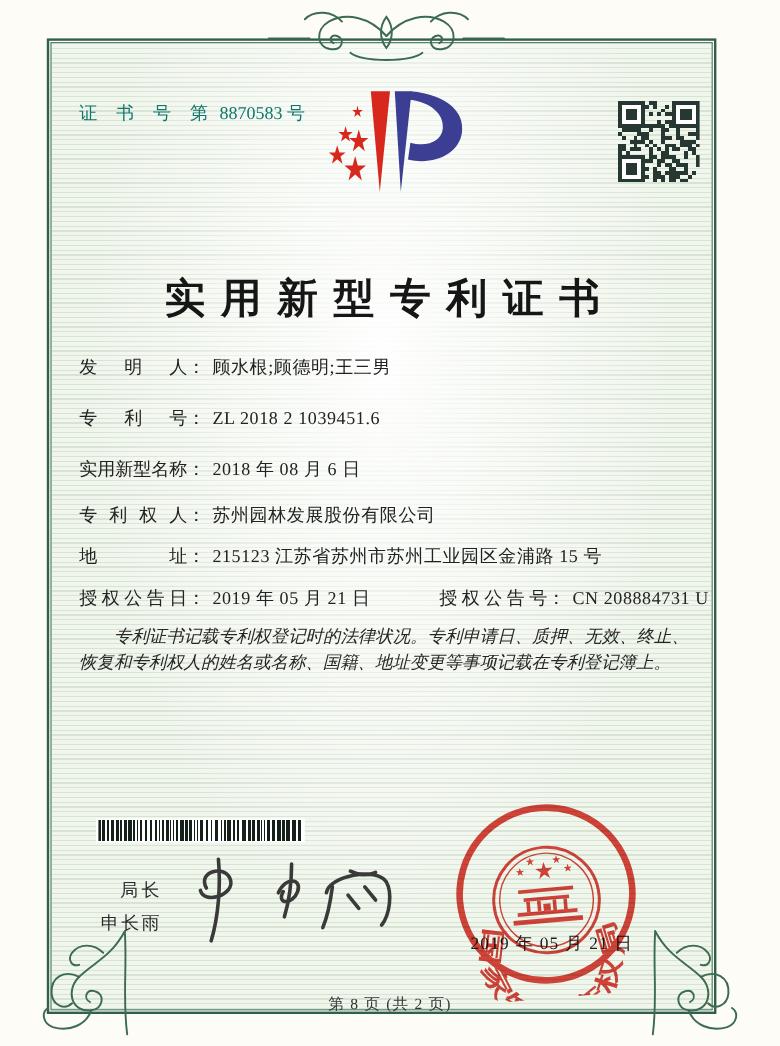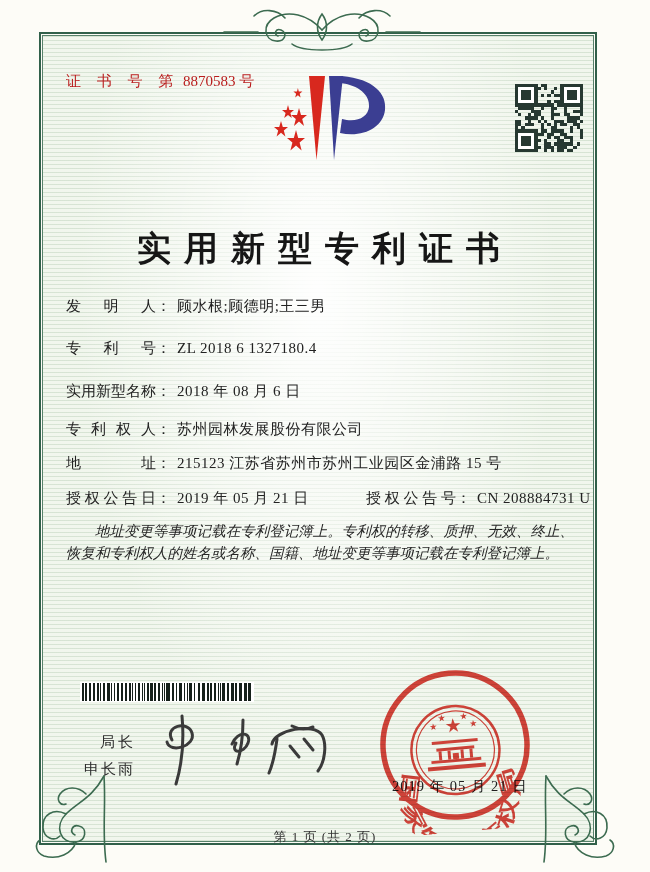--- a/index.html
+++ b/index.html
@@ -26,22 +26,22 @@
       repeating-linear-gradient(180deg, rgba(122,162,122,.22) 0 1px, rgba(255,255,255,0) 1px 4px),
       #f1f6ed;
   }
   .ornament{position:absolute;pointer-events:none;}
   .ornament-top{left:222px;top:4px;width:200px;height:52px;}
   .ornament-bl{left:26px;top:772px;width:86px;height:92px;}
   .ornament-br{left:538px;top:772px;width:86px;height:92px;transform:scaleX(-1);}
   svg.green-orn path{stroke:#3c6b50;fill:none;stroke-width:1.6;stroke-linecap:round;}
   
   .cert-no{
-    position:absolute;left:66px;top:72px;
-    font-size:15px;color:#b91c1c;
+    position:absolute;left:66px;top:85px;
+    font-size:15px;color:#0f766e;
   }
   .cert-no .sp{letter-spacing:6px;}
   .logo{position:absolute;left:252px;top:70px;width:150px;height:105px;}
   .qr{position:absolute;left:515px;top:84px;width:68px;height:68px;}
   .title{
     position:absolute;left:0;top:178px;width:100%;
     text-align:center;font-size:34px;font-weight:bold;
     letter-spacing:13px;color:#161616;margin-top:48px;
   }
   
@@ -281,40 +281,40 @@
       <rect x="3.19" y="47.85" width="15.95" height="15.95" fill="#ffffff"></rect>
       <rect x="6.38" y="51.04" width="9.57" height="9.57" fill="#263831"></rect>
     </svg>
 
   <div class="title">实用新型专利证书</div>
 
   <div class="row r2">
     <span class="lbl">发明人</span><span class="colon">：</span><span class="val">顾水根;顾德明;王三男</span>
   </div>
   <div class="row r3">
-    <span class="lbl">专利号</span><span class="colon">：</span><span class="val">ZL 2018 6 1327180.4</span>
+    <span class="lbl">专利号</span><span class="colon">：</span><span class="val">ZL 2018 2 1039451.6</span>
   </div>
   <div class="row r4">
     <span class="lbl">实用新型名称</span><span class="colon">：</span><span class="val">2018 年 08 月 6 日</span>
   </div>
   <div class="row r5">
     <span class="lbl">专利权人</span><span class="colon">：</span><span class="val">苏州园林发展股份有限公司</span>
   </div>
   <div class="row r6">
     <span class="lbl">地址</span><span class="colon">：</span><span class="val">215123 江苏省苏州市苏州工业园区金浦路 15 号</span>
   </div>
   <div class="row r7">
     <span class="lbl">授权公告日</span><span class="colon">：</span><span class="val">2019 年 05 月 21 日</span>
     <span class="pair2">
       <span class="lbl">授权公告号</span><span class="colon">：</span><span class="val">CN 208884731 U</span>
     </span>
   </div>
 
   <div class="body-text">
-    <p>地址变更等事项记载在专利登记簿上。专利权的转移、质押、无效、终止、恢复和专利权人的姓名或名称、国籍、地址变更等事项记载在专利登记簿上。</p>
+    <p>专利证书记载专利权登记时的法律状况。专利申请日、质押、无效、终止、恢复和专利权人的姓名或名称、国籍、地址变更等事项记载在专利登记簿上。</p>
   </div>
 
   <svg class="barcode" viewBox="0 0 166 16" preserveAspectRatio="none" id="barcode-svg" shape-rendering="crispEdges">
       <rect x="0" y="0" width="2" height="16" fill="#15201a"></rect>
       <rect x="3.3" y="0" width="2" height="16" fill="#15201a"></rect>
       <rect x="6.6" y="0" width="2" height="16" fill="#15201a"></rect>
       <rect x="10.6" y="0" width="2" height="16" fill="#15201a"></rect>
       <rect x="14.6" y="0" width="2" height="16" fill="#15201a"></rect>
       <rect x="17.9" y="0" width="1" height="16" fill="#15201a"></rect>
       <rect x="20.9" y="0" width="2" height="16" fill="#15201a"></rect>
@@ -397,15 +397,15 @@
       <rect x="70" y="92" width="3" height="9"></rect>
       <rect x="79" y="92" width="3" height="9"></rect>
       <rect x="92" y="92" width="3" height="9"></rect>
       <rect x="101" y="92" width="3" height="9"></rect>
       <rect x="84" y="95" width="6" height="6"></rect>
       <rect x="62" y="101" width="50" height="3"></rect>
       <rect x="58" y="107" width="58" height="4"></rect>
     </g>
   </svg>
 
-  <div class="footer">第 1 页 (共 2 页)</div>
+  <div class="footer">第 8 页 (共 2 页)</div>
 
 </div>
 
 </body></html>

